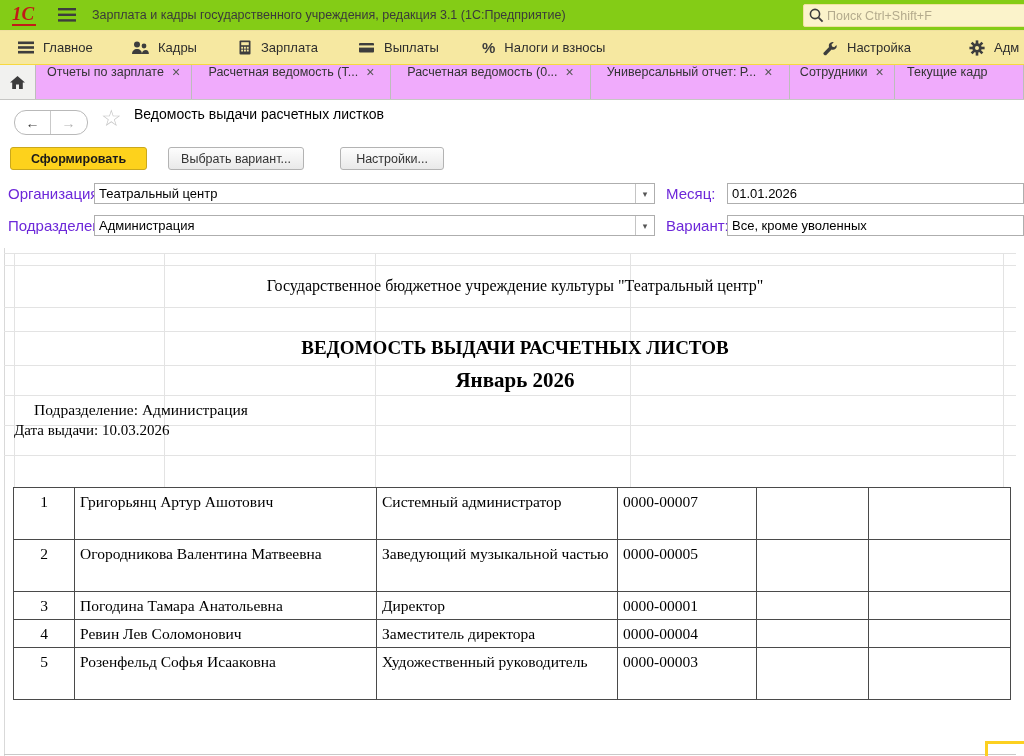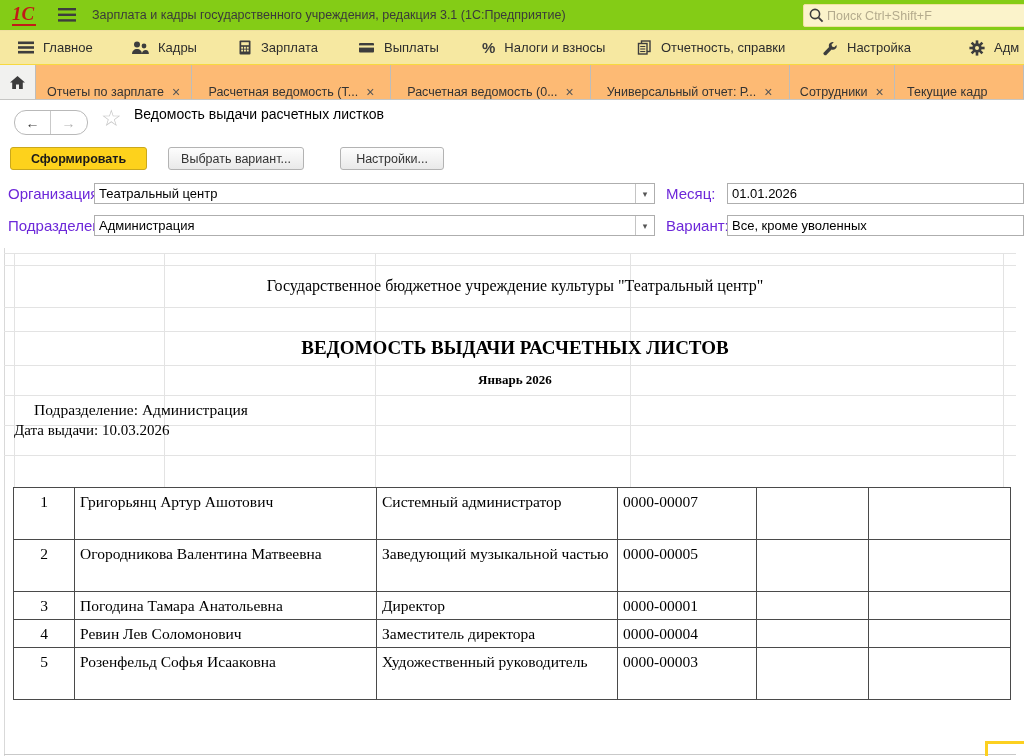--- a/index.html
+++ b/index.html
@@ -23,21 +23,21 @@
            border-top:1px solid #efe0a0;border-bottom:2px solid #f7d93f;}
   .menu-item{position:absolute;top:0;height:33px;display:flex;align-items:center;gap:9px;cursor:pointer;}
   .menu-item span.lbl{font-size:13px;color:#2d2d2d;white-space:nowrap;}
   .pct{font-size:15px;font-weight:bold;color:#3d3d3d;}
 
   
   .tabbar{position:absolute;left:0;top:65px;width:1024px;height:34px;background:#e9e9e7;
           border-bottom:1px solid #c6c6c4;display:flex;}
   .tab-home{width:36px;height:34px;background:#f1f1ef;border-right:1px solid #bdbdbb;
             display:flex;align-items:center;justify-content:center;}
-  .tab{height:34px;background:#fdba74;border-right:1px solid #bdbdbb;display:flex;align-items:flex-end;
+  .tab{height:34px;background:#f0abfc;border-right:1px solid #bdbdbb;display:flex;align-items:flex-start;
        justify-content:center;gap:8px;overflow:hidden;white-space:nowrap;}
   .tab .t-lbl{font-size:12.5px;color:#333;}
   .tab .t-close{font-size:14px;color:#555;cursor:pointer;line-height:14px;}
 
   
   .navbtns{position:absolute;left:14px;top:110px;width:72px;height:23px;border:1px solid #b9b9b9;
            border-radius:12px;background:#fff;display:flex;}
   .navbtns .half{width:35px;display:flex;align-items:center;justify-content:center;font-size:14px;}
   .navbtns .half.back{border-right:1px solid #c9c9c9;color:#3c3c3c;}
   .navbtns .half.fwd{color:#b3b3b3;}
@@ -59,21 +59,21 @@
 
   
   .report{position:absolute;left:0;top:248px;width:1024px;height:508px;background:#fff;border-left:none;}
   .rp-left-border{position:absolute;left:4px;top:0;width:1px;height:508px;background:#d9d9d9;}
   .gl-h{position:absolute;left:4px;width:1012px;height:1px;background:#e3e3e3;}
   .gl-v{position:absolute;top:5px;width:1px;height:234px;background:#e3e3e3;}
   .rp-line{position:absolute;left:14px;width:1002px;font-family:"Liberation Serif",serif;color:#000;}
   .rp-center{text-align:center;}
   .rp-company{top:17px;height:42px;line-height:42px;font-size:16px;}
   .rp-title{top:83px;height:34px;line-height:34px;font-size:19px;font-weight:bold;}
-  .rp-period{top:117px;height:30px;line-height:30px;font-size:13px;font-weight:bold;}
+  .rp-period{top:117px;height:30px;line-height:30px;font-size:21px;font-weight:bold;}
   .rp-dept{top:147px;height:30px;line-height:30px;font-size:15.5px;padding-left:20px;}
   .rp-date{top:167px;height:30px;line-height:30px;font-size:15px;padding-left:0;}
 
   table.rpt{position:absolute;left:13px;top:239px;border-collapse:collapse;table-layout:fixed;
             font-family:"Liberation Serif",serif;font-size:15.5px;color:#000;}
   table.rpt td{border:1px solid #4a4a4a;vertical-align:top;padding:1px 5px;line-height:25px;overflow:hidden;}
   table.rpt tr.hdr td{text-align:center;vertical-align:middle;line-height:21px;padding:2px 4px;}
   td.cnum{text-align:center;}
   .sel-corner-h{position:absolute;left:985px;top:493px;width:39px;height:3px;background:#fcd020;}
   .sel-corner-v{position:absolute;left:985px;top:493px;width:3px;height:15px;background:#fcd020;}
@@ -156,34 +156,20 @@
           <svg width="17" height="13" viewBox="0 0 17 13">
             <rect x="1" y="2" width="15" height="9.5" rx="1" fill="#3d3d3d"></rect>
             <rect x="1" y="4.4" width="15" height="2.2" fill="#f6e8a1"></rect>
           </svg>
         </span>
       <span class="lbl">Выплаты</span>
     </div>
     <div class="menu-item" style="left:482px">
       <span class="pct">%</span>
       <span class="lbl">Налоги и взносы</span>
-    </div>
-    <div class="menu-item" style="left:636px">
-      <span>
-          <svg width="16" height="15" viewBox="0 0 16 15">
-            <rect x="5.5" y="1" width="8.5" height="10.5" fill="#f6e8a1" stroke="#3d3d3d" stroke-width="1.4"></rect>
-            <rect x="2.5" y="3.5" width="8.5" height="10.5" fill="#f6e8a1" stroke="#3d3d3d" stroke-width="1.4"></rect>
-            <g stroke="#3d3d3d" stroke-width="1.1">
-              <line x1="4.2" y1="6.5" x2="9.3" y2="6.5"></line>
-              <line x1="4.2" y1="9" x2="9.3" y2="9"></line>
-              <line x1="4.2" y1="11.5" x2="9.3" y2="11.5"></line>
-            </g>
-          </svg>
-        </span>
-      <span class="lbl">Отчетность, справки</span>
     </div>
     <div class="menu-item" style="left:822px">
       <span>
           <svg width="16" height="16" viewBox="0 0 16 16">
             <path d="M10.6 1.9a3.8 3.8 0 0 0-3.5 5.2L2.3 11.9a1.8 1.8 0 1 0 2.5 2.5l4.8-4.8a3.8 3.8 0 0 0 4.9-4.7L12.2 7.2l-2.1-.6-.6-2.1 2.3-2.3a3.8 3.8 0 0 0-1.2-.3z" fill="#3d3d3d"></path>
           </svg>
         </span>
       <span class="lbl">Настройка</span>
     </div>
     <div class="menu-item" style="left:969px">

